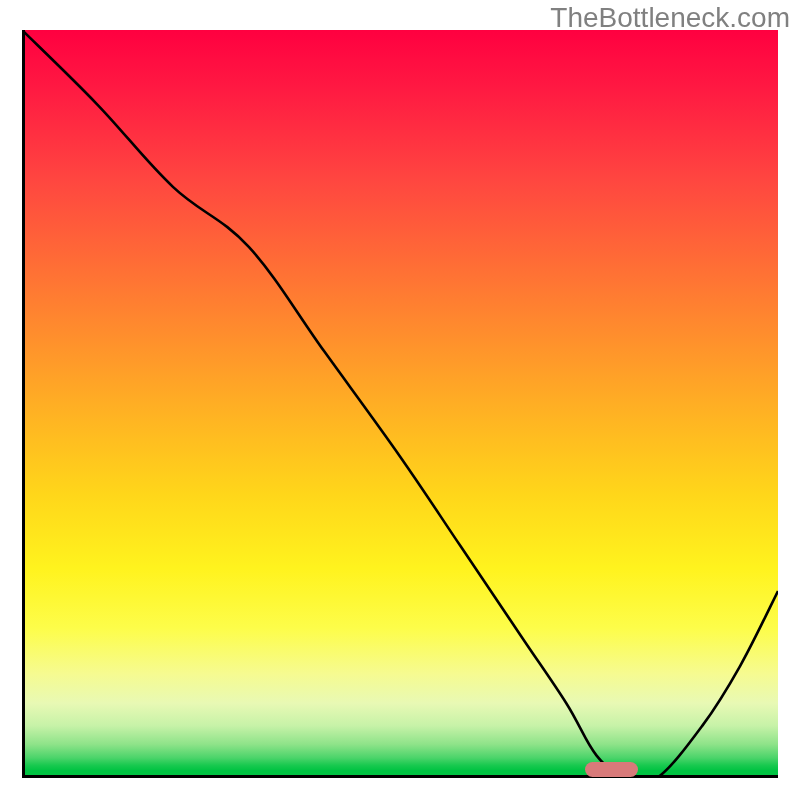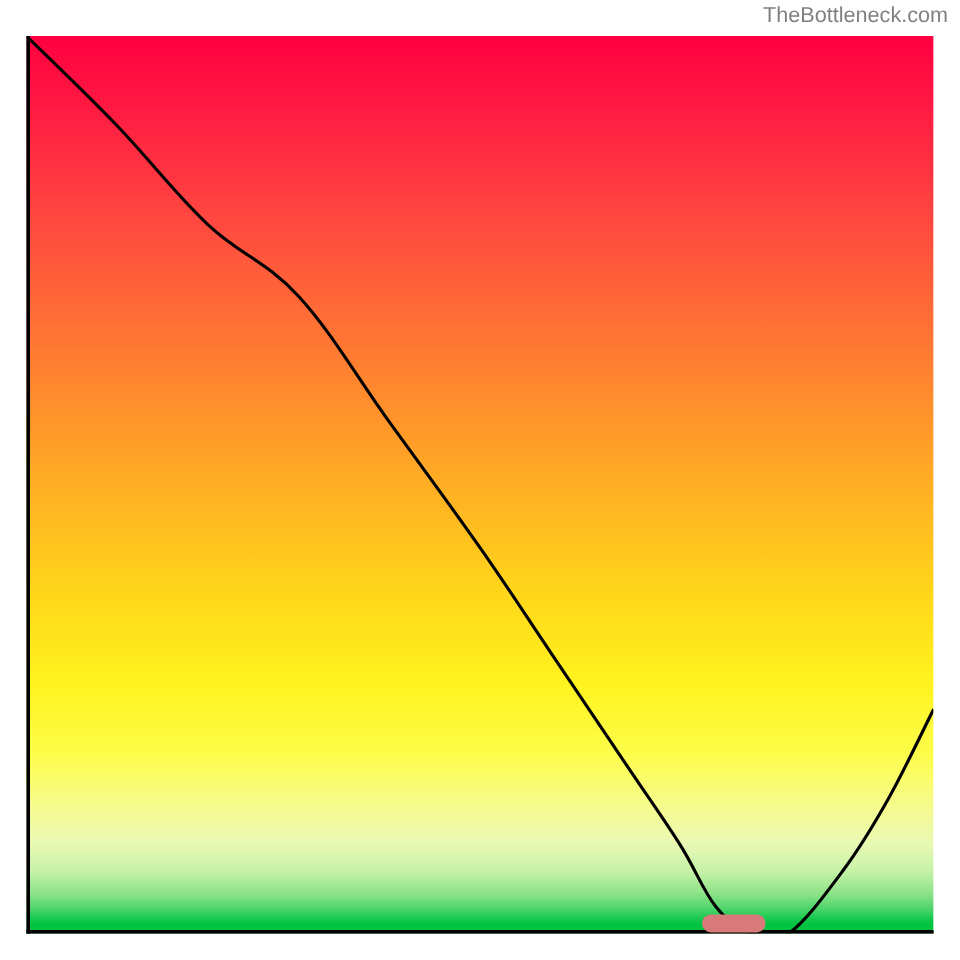--- a/index.html
+++ b/index.html
@@ -13,21 +13,21 @@
   }
   .stage {
     position: relative;
     width: 800px;
     height: 800px;
   }
   .watermark {
     position: absolute;
     top: 2px;
     right: 10px;
-    font-size: 18px;
+    font-size: 28px;
     color: #808080;
     font-weight: normal;
     z-index: 10;
   }
   .plot {
     position: absolute;
     left: 22px;
     top: 30px;
     width: 756px;
     height: 748px;

